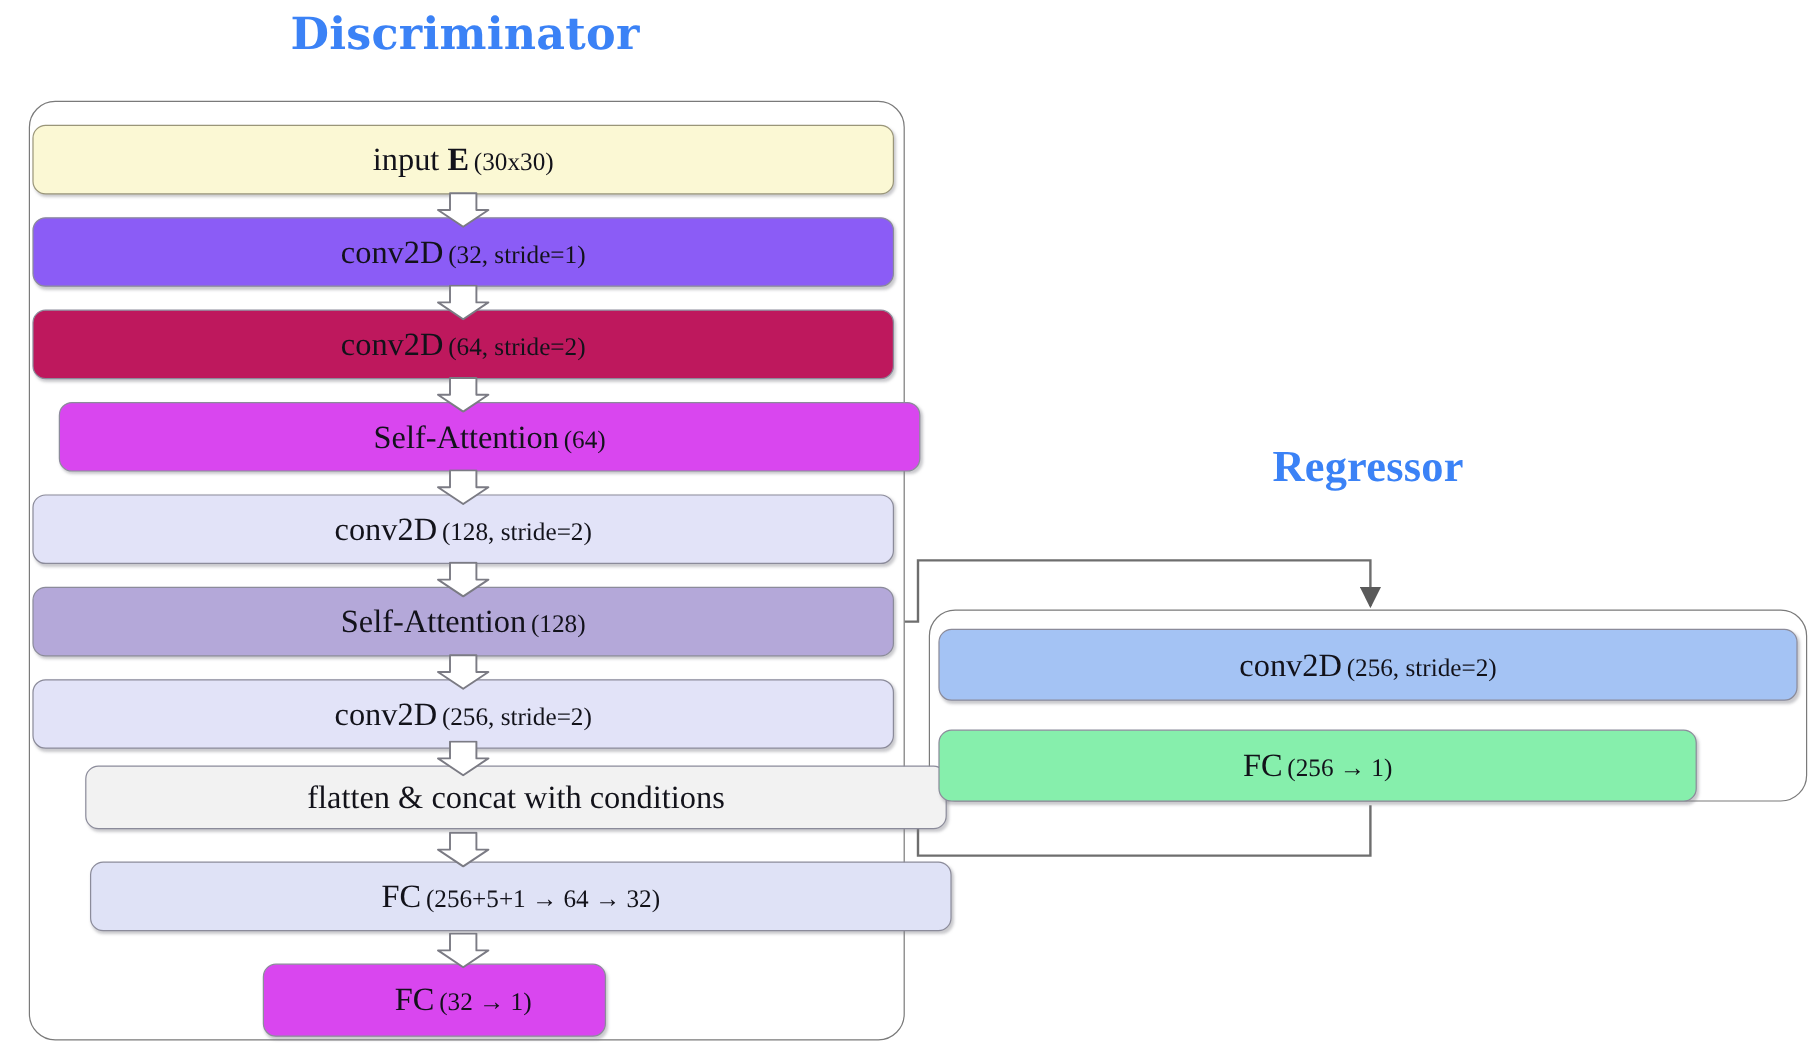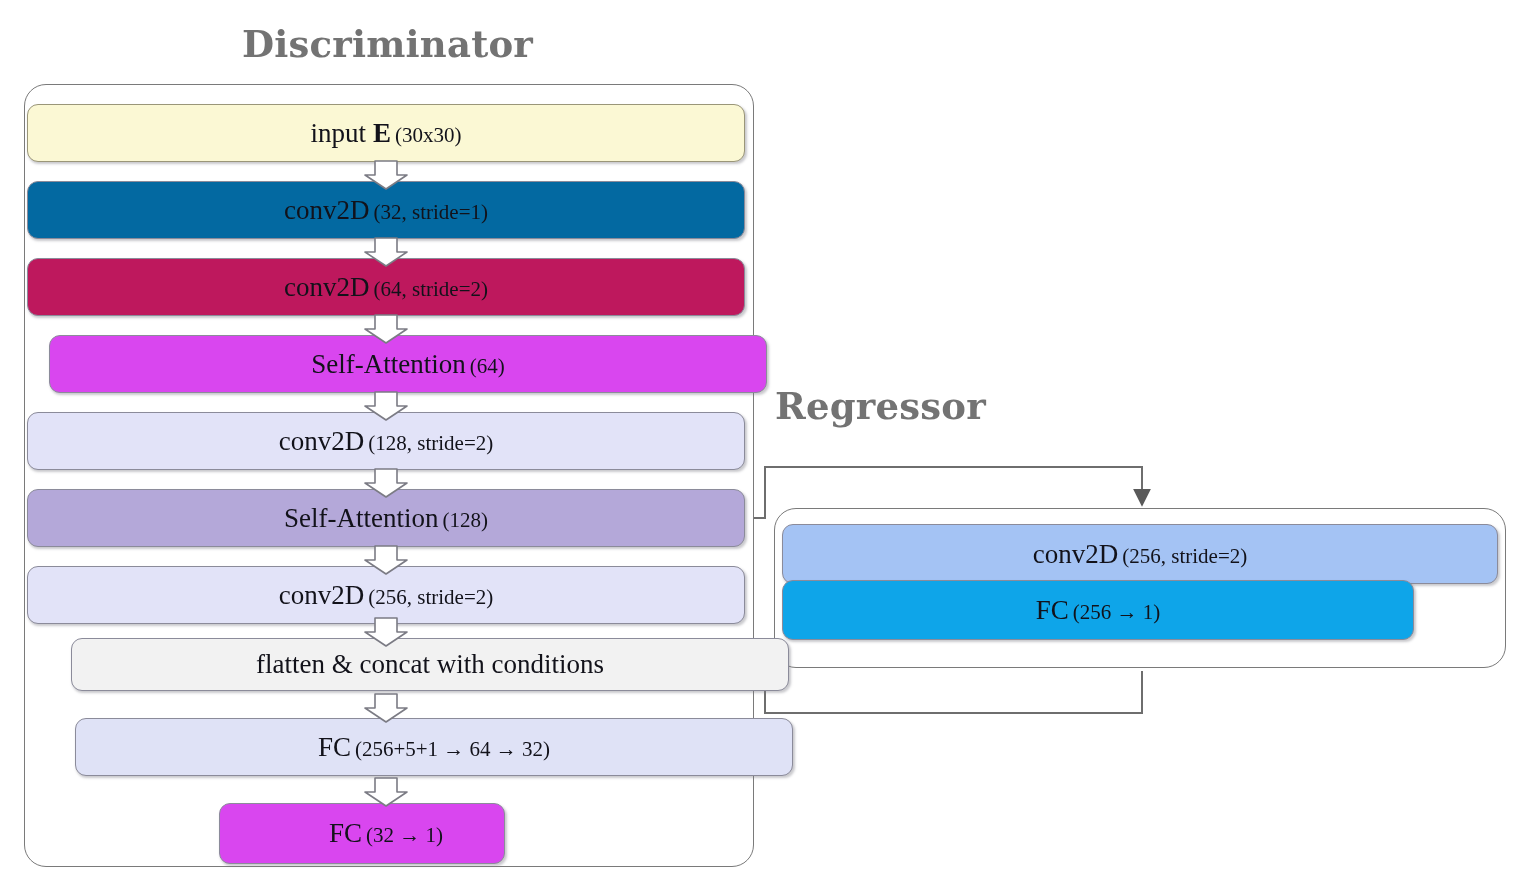--- a/index.html
+++ b/index.html
@@ -14,35 +14,36 @@
     background: #ffffff;
     overflow: hidden;
     font-family: "Liberation Serif", "DejaVu Serif", serif;
   }
 
   
   .title {
     position: absolute;
     font-family: "DejaVu Serif", "Liberation Serif", serif;
     font-weight: 700;
-    color: #737373;
+    color: #3b82f6;
     white-space: nowrap;
     letter-spacing: 0.2px;
-    margin-top: 16px;
   }
   #title-discriminator {
     left: 0; top: 6px;
     width: 775px;
     text-align: center;
     font-size: 37px;
   }
   #title-regressor {
     left: 775px; top: 368px;
     width: 730px;
+    text-align: center;
     font-size: 37px;
+    font-family: Liberation Serif, serif;
   }
 
   
   .group-box {
     position: absolute;
     border: 1.6px solid #7a7a7a;
     border-radius: 22px;
     background: #ffffff;
     box-sizing: border-box;
   }
@@ -118,21 +119,21 @@
 
     <path d="M 1142 671 L 1142 713 L 765 713 L 765 662 L 750 662" fill="none" stroke="#6e6e6e" stroke-width="2" marker-end="url(#solid-arrow)"></path>
   </svg>
 
   <div class="layer d-wide" id="L0" style="top: 104px; background: rgb(251, 248, 212); border-color: rgb(154, 150, 121);">
     <span class="lbl">
       <span class="big">input</span><span class="big bold">&nbsp;</span><span class="big bold">E</span>&nbsp;<span class="small">(30x30)</span>
     </span>
   </div>
 
-  <div class="layer d-wide" id="L1" style="top: 181px; background: #0369a1; border-color: rgb(139, 139, 154);">
+  <div class="layer d-wide" id="L1" style="top: 181px; background: #8b5cf6; border-color: rgb(139, 139, 154);">
     <span class="lbl">
       <span class="big">conv2D</span>&nbsp;<span class="small">(32, stride=1)</span>
     </span>
   </div>
 
   <div class="layer d-wide" id="L2" style="top: 258px; background: #be185d; border-color: rgb(139, 139, 154);">
     <span class="lbl">
       <span class="big">conv2D</span>&nbsp;<span class="small">(64, stride=2)</span>
     </span>
   </div>
@@ -178,21 +179,21 @@
       <span class="big">FC</span>&nbsp;<span class="small">(32 → 1)</span>
     </span>
   </div>
 
   <div class="layer" id="R0" style="left: 782px; top: 524px; width: 716px; height: 60px; background: rgb(164, 195, 244); border-color: rgb(139, 139, 154);">
     <span class="lbl">
       <span class="big">conv2D</span>&nbsp;<span class="small">(256, stride=2)</span>
     </span>
   </div>
 
-  <div class="layer" id="R1" style="left: 782px; top: 580px; width: 632px; height: 60px; background: #0ea5e9; border-color: rgb(139, 139, 154);">
+  <div class="layer" id="R1" style="left: 782px; top: 608px; width: 632px; height: 60px; background: #86efac; border-color: rgb(139, 139, 154);">
     <span class="lbl">
       <span class="big">FC</span>&nbsp;<span class="small">(256 → 1)</span>
     </span>
   </div>
 
   <div class="blockarrow" style="left:363px;top:160px;">
     <svg viewBox="0 0 46 30" width="46" height="30">
         <path d="M12 1 L12 15 L2 15 L23 29 L44 15 L34 15 L34 1 Z" fill="#ffffff" stroke="#7b7b84" stroke-width="1.6" stroke-linejoin="round"></path>
       </svg>
   </div>

